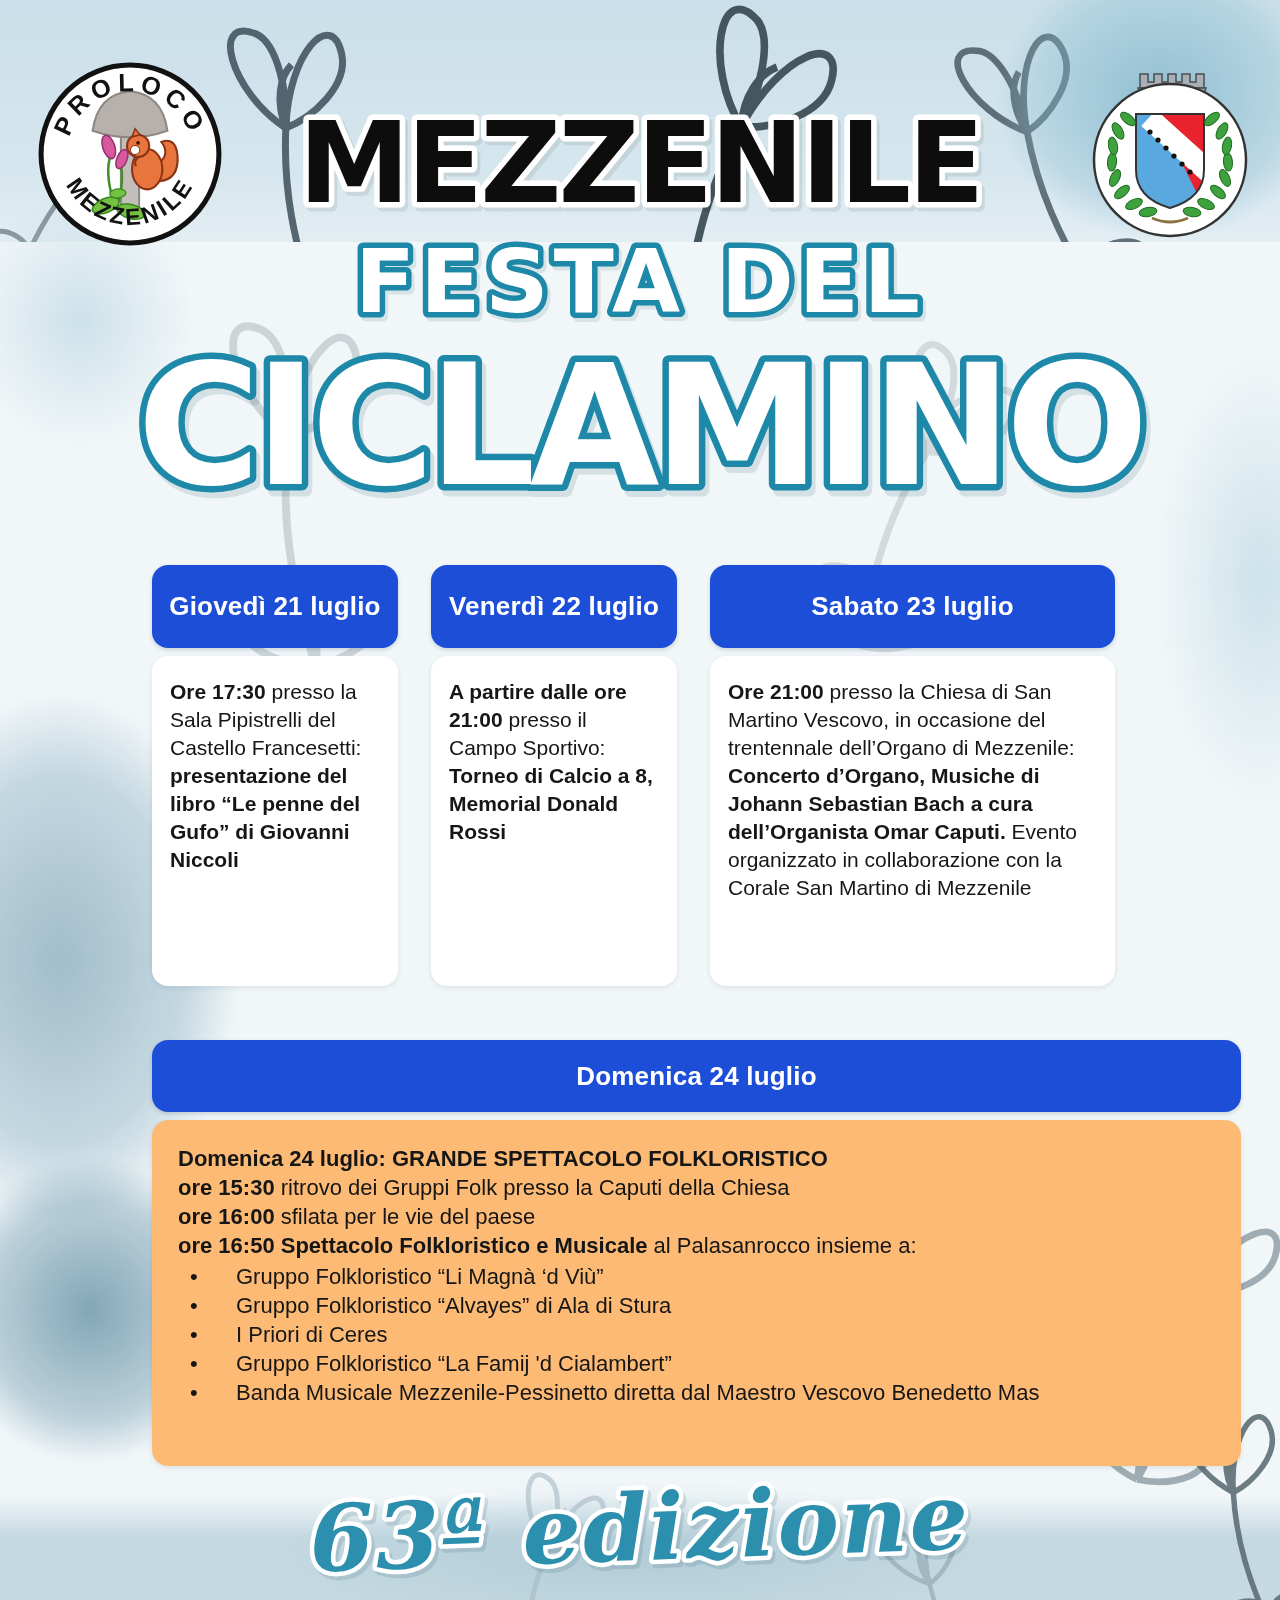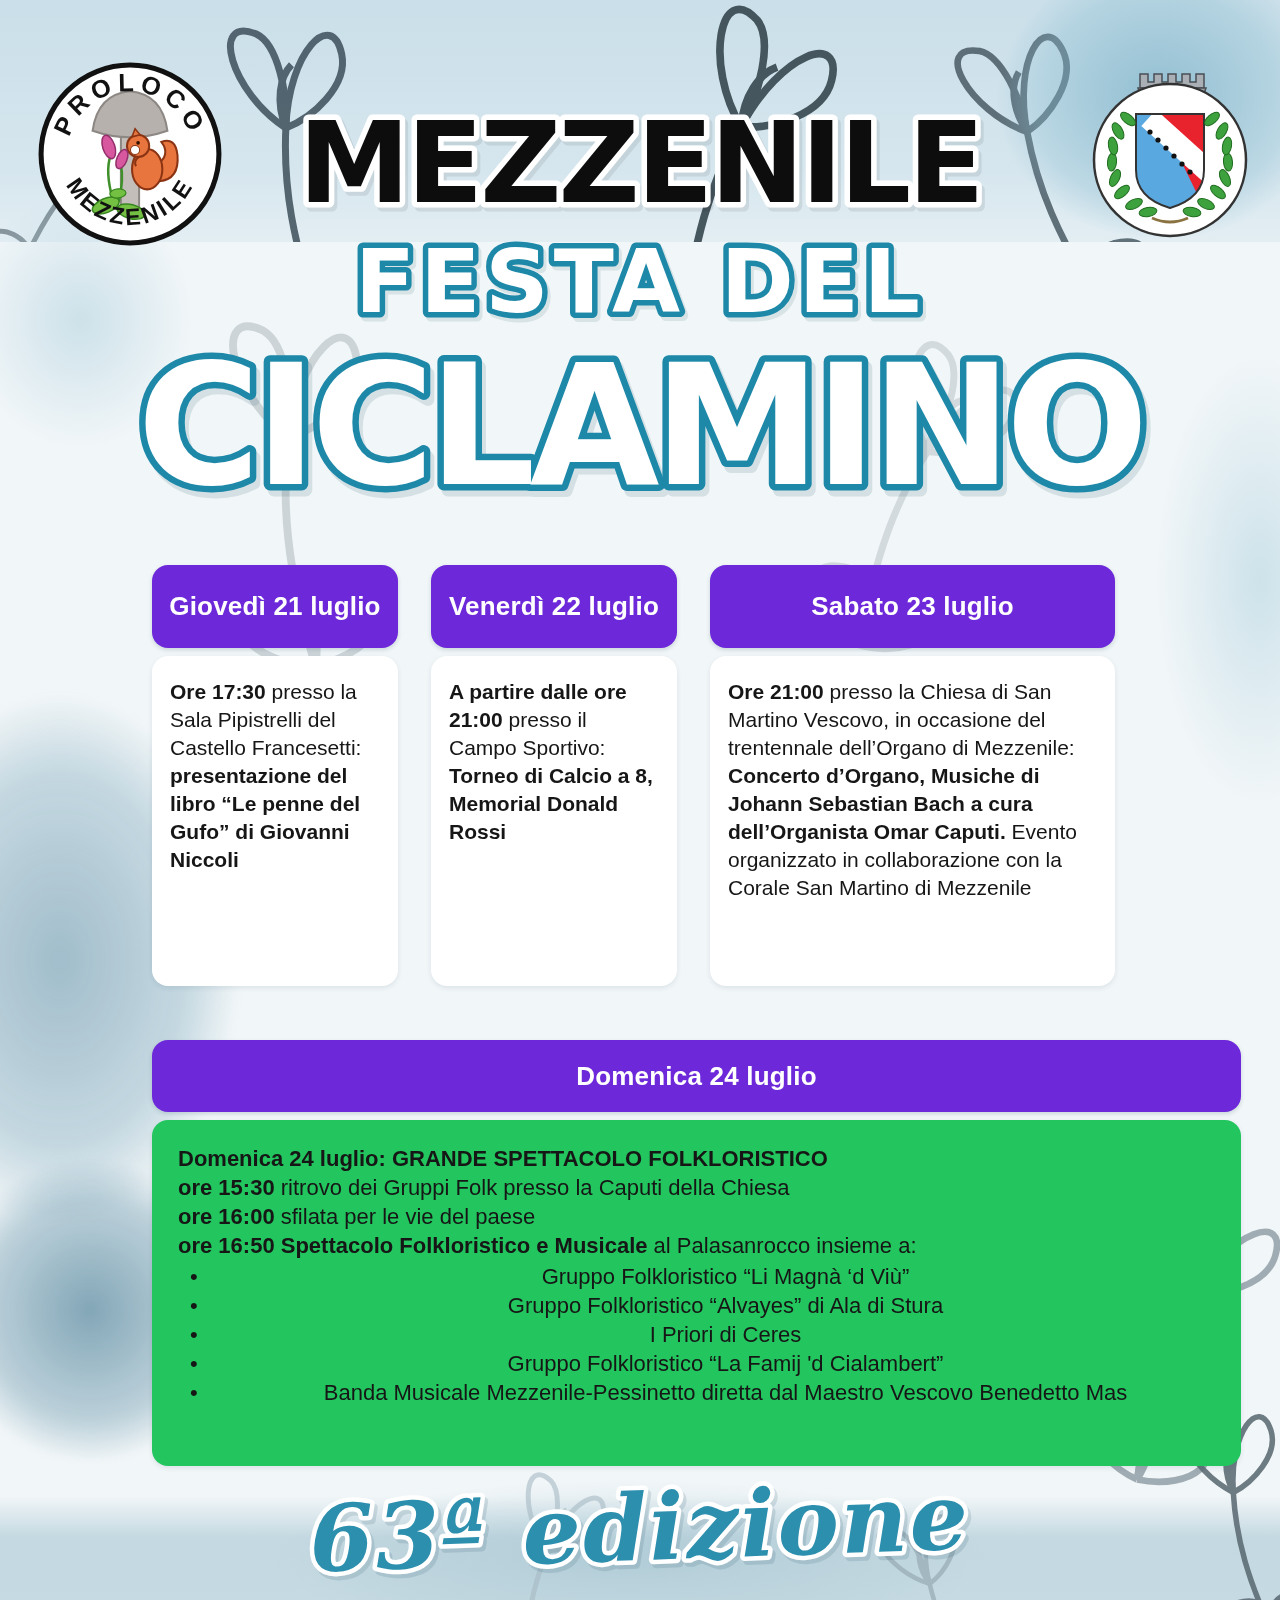--- a/index.html
+++ b/index.html
@@ -41,36 +41,36 @@
   .t-festa{top:222px;height:115px;filter:drop-shadow(3px 4px 0 rgba(40,90,110,.12));}
   .t-cicla{top:312px;height:225px;filter:drop-shadow(4px 6px 0 rgba(40,90,110,.14));}
   .t-edition{top:1462px;height:140px;filter:drop-shadow(3px 4px 0 rgba(40,90,110,.15));}
   .title-svg text{font-family:"DejaVu Sans","Liberation Sans",sans-serif;font-weight:bold;
                   paint-order:stroke fill;stroke-linejoin:round;stroke-linecap:round;}
   .t-edition text{font-family:"DejaVu Serif","Liberation Serif",serif;font-style:italic;}
 
   
   .cards-row{position:absolute;left:152px;top:565px;width:963px;display:grid;
              grid-template-columns:246px 246px 405px;column-gap:33px;}
-  .card-header{height:83px;border-radius:16px;background:#6d28d9;color:#fff;
+  .card-header{height:83px;border-radius:16px;background:#1d4ed8;color:#fff;
                display:flex;align-items:center;justify-content:center;
                font-weight:bold;font-size:26px;letter-spacing:.2px;
                box-shadow:0 2px 4px rgba(30,70,90,.18);}
   .card-body{margin-top:8px;background:#fff;border-radius:16px;box-sizing:border-box;
              height:330px;padding:22px 18px;color:#161616;font-size:21px;line-height:28px;
              box-shadow:0 2px 5px rgba(30,70,90,.10);}
   .b{font-weight:bold;}
 
   .sunday{position:absolute;left:152px;top:1040px;width:1089px;}
   .sunday .card-header{height:72px;}
-  .sunday-body{margin-top:8px;background:#22c55e;border-radius:16px;box-sizing:border-box;
+  .sunday-body{margin-top:8px;background:#fdba74;border-radius:16px;box-sizing:border-box;
                height:346px;padding:24px 26px 20px 26px;color:#161616;font-size:22px;line-height:29px;
                box-shadow:0 2px 5px rgba(30,70,90,.10);}
   .sunday-body ul{list-style:none;margin:2px 0 0 0;padding:0;}
-  .sunday-body li{position:relative;padding-left:58px;line-height:29px;text-align:center;}
+  .sunday-body li{position:relative;padding-left:58px;line-height:29px;}
   .sunday-body li::before{content:"•";position:absolute;left:12px;top:0;}
 </style>
 </head>
 <body>
 
 <div class="poster">
 
   <svg width="0" height="0" style="position:absolute">
     <symbol id="cyclamen" viewBox="0 0 120 180">
       <g fill="none" stroke-width="3">

